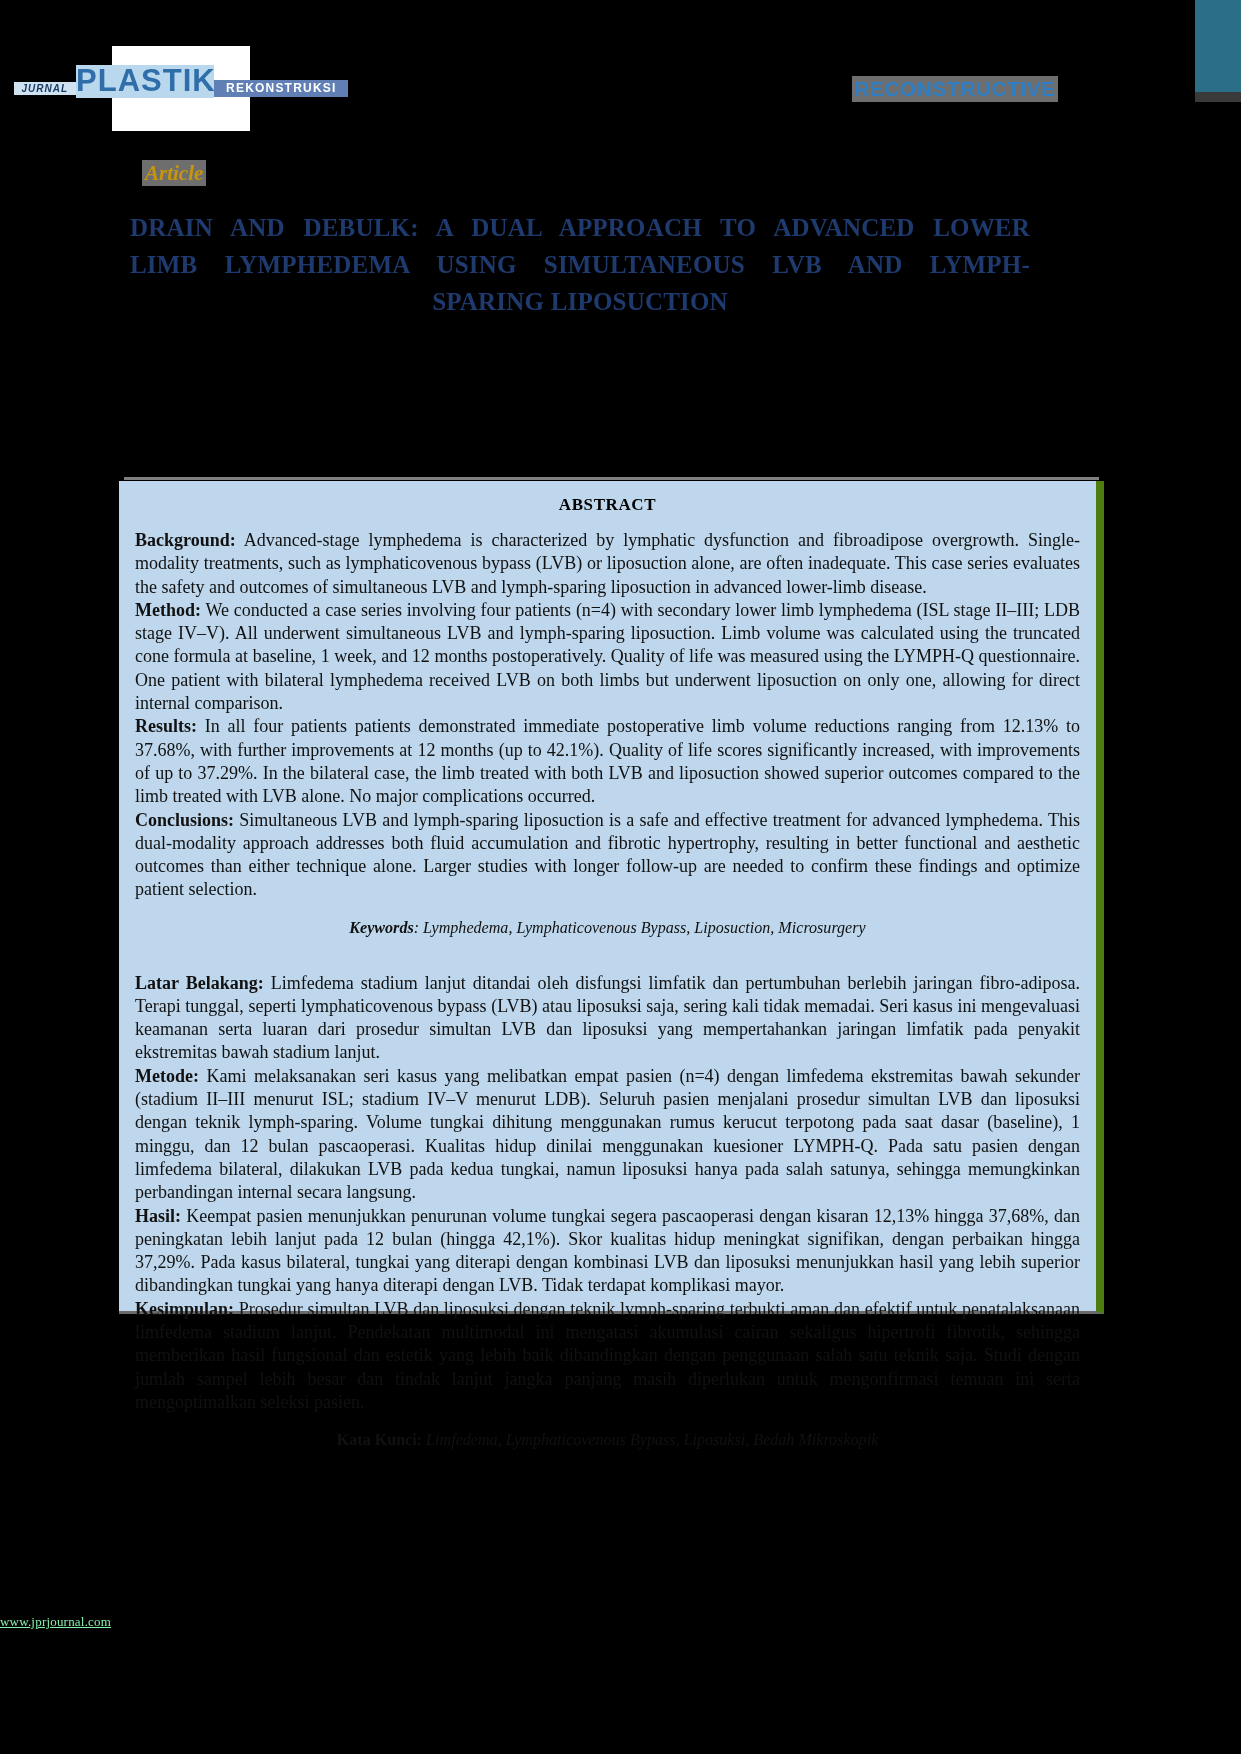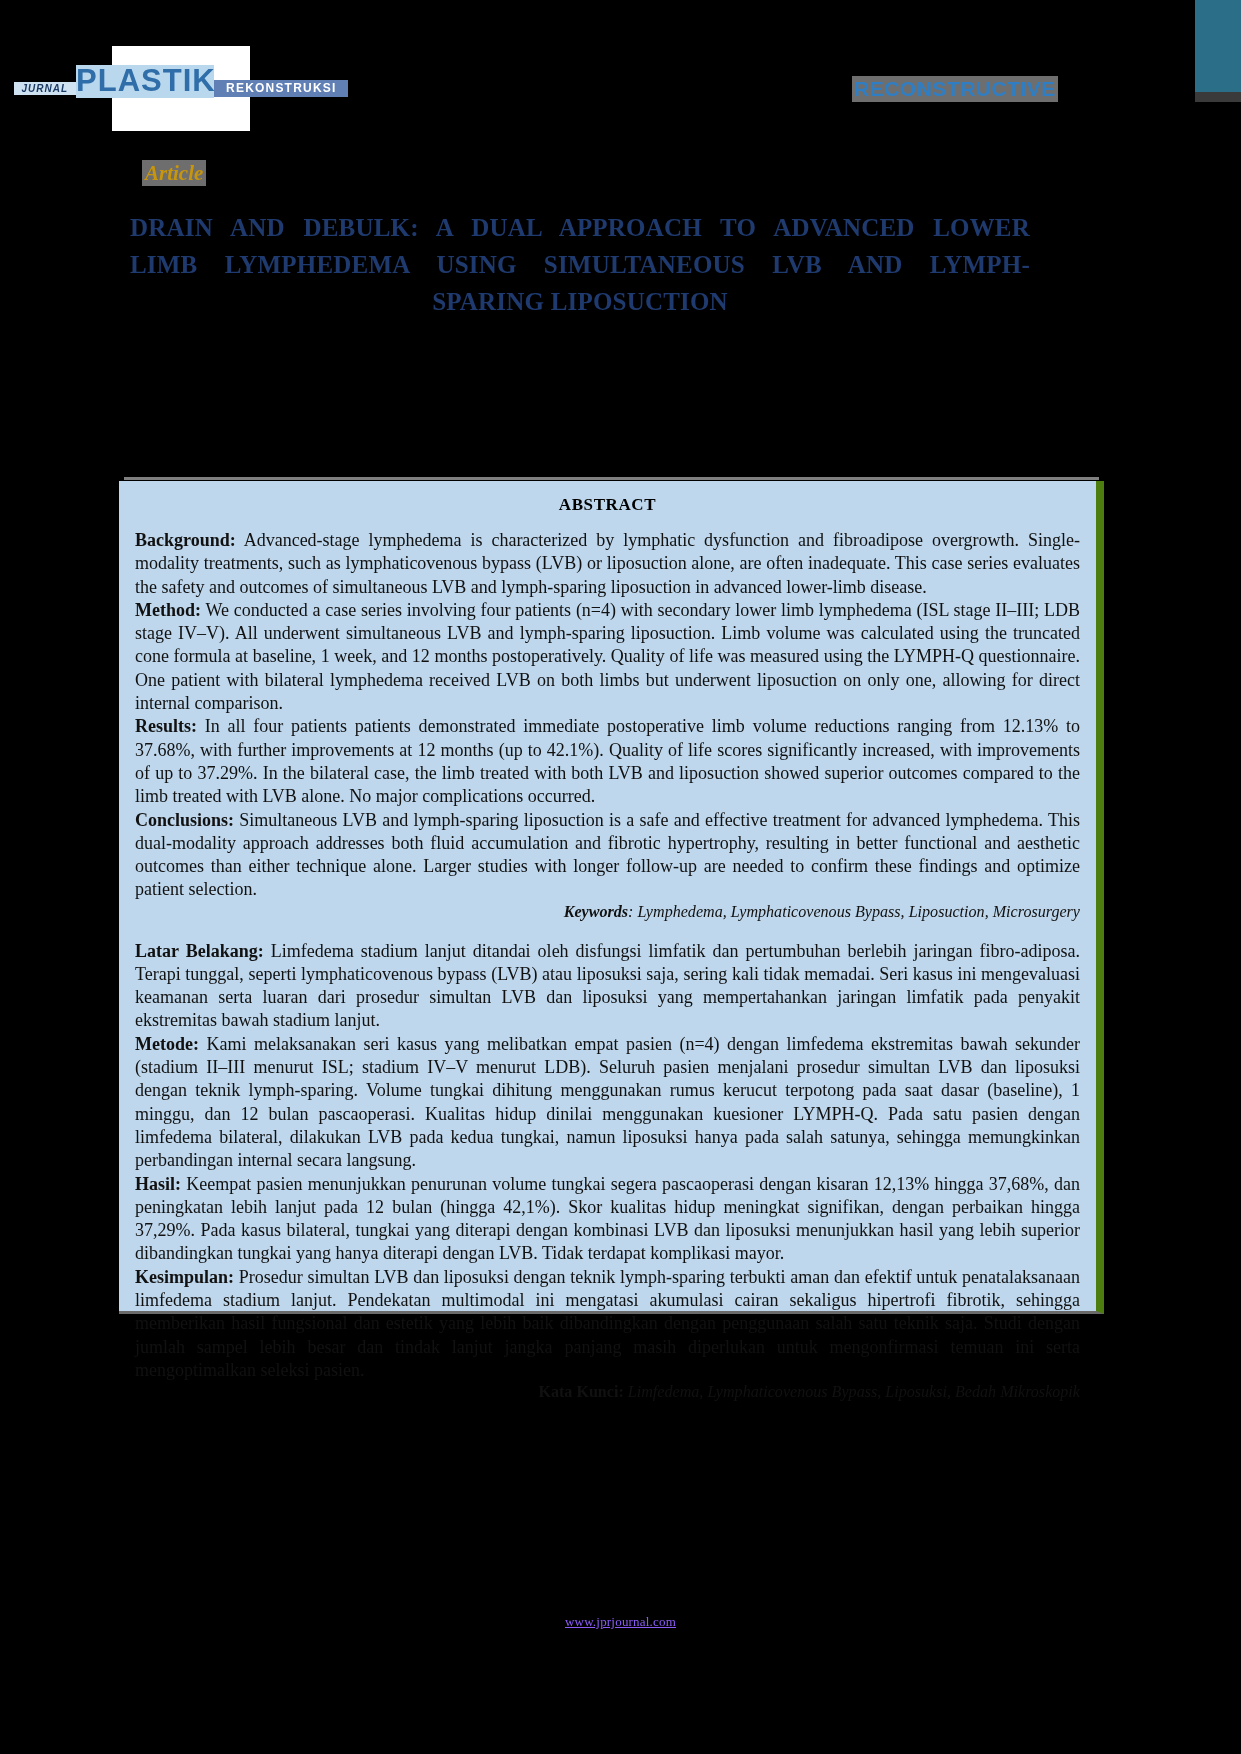--- a/index.html
+++ b/index.html
@@ -188,37 +188,37 @@
     margin: 0 0 0 0;
     hyphens: none;
   }
   .abs-p b { font-weight: bold; }
   .abs-kw {
     font-family: "Liberation Serif", serif;
     font-size: 16.1px;
     font-style: italic;
     color: #111111;
     line-height: 1.295;
-    text-align: right;
-    margin: 0;
+    text-align: center;
+    margin: 16px;
   }
   .abs-kw b { font-style: normal; font-weight: bold; }
   .abs-kw .kwlabel { font-weight: bold; font-style: italic; }
   .abs-gap { height: 17px; }
 
   
   .footer-link {
     position: absolute;
     left: 0;
     top: 1614px;
     width: 1241px;
-    text-align: center;
+    text-align: left;
     font-family: "Liberation Serif", serif;
     font-size: 13px;
-    color: #8b5cf6;
+    color: #86efac;
     text-decoration: underline;
     letter-spacing: 0.2px;
   }
 </style>
 </head>
 <body>
 
 <div id="page">
 
   <div class="edge-tab"></div>

